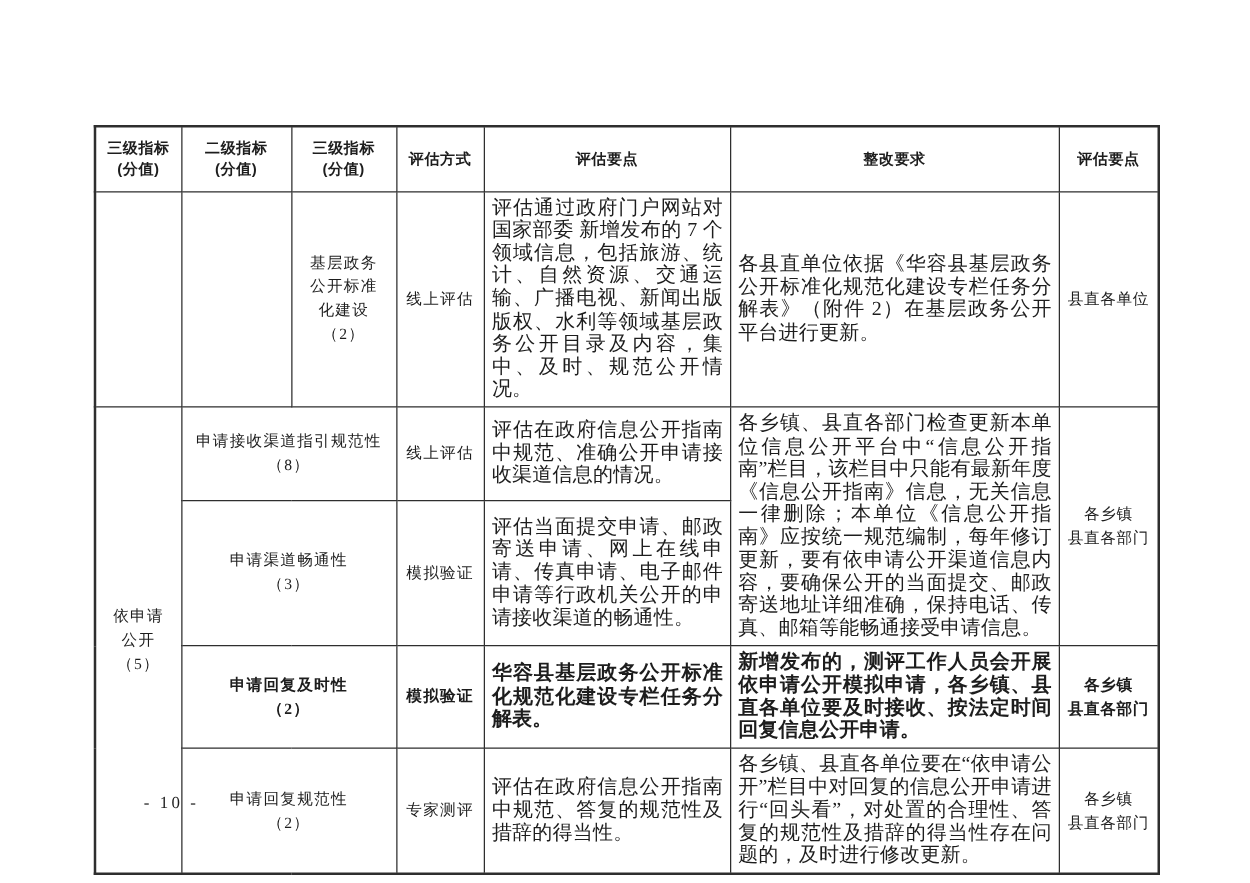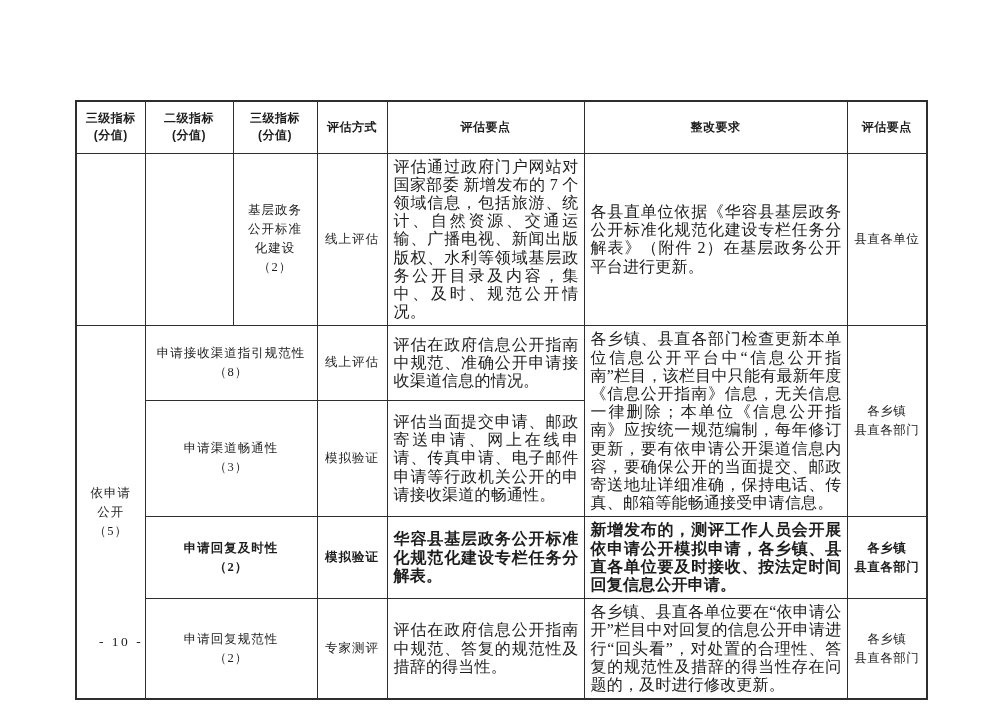--- a/index.html
+++ b/index.html
@@ -64,21 +64,21 @@
   .cell-unit {
     text-align:center;
     font-size:12.5px;
     line-height:19px;
     letter-spacing:0.5px;
     white-space:pre-line;
     padding:2px;
   }
   .page-number {
     position:absolute;
-    left:99px; top:634px;
+    left:115px; top:634px;
     font-size:13.5px;
     letter-spacing:2.5px;
     color:#1d1d1d;
   }
 </style>
 </head>
 <body>
 
 <div class="page">
 

